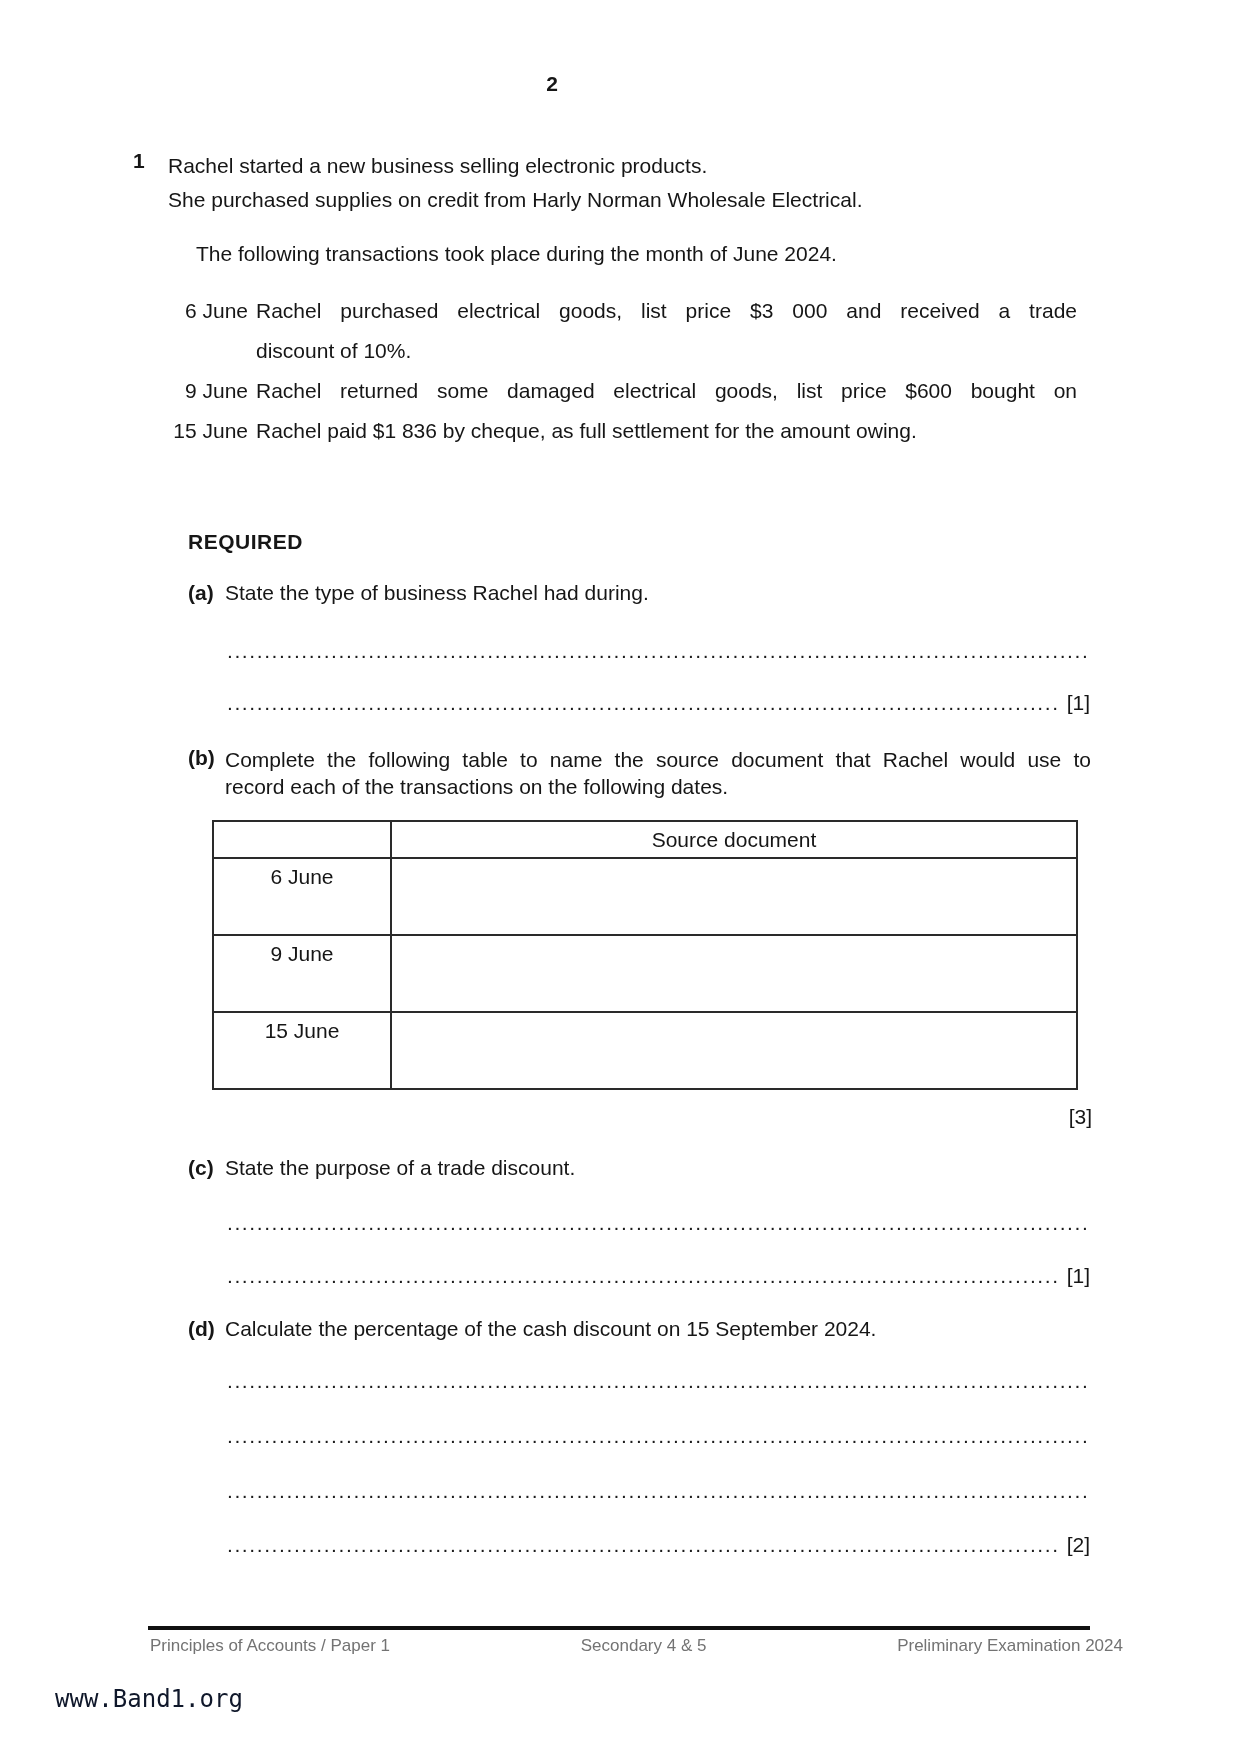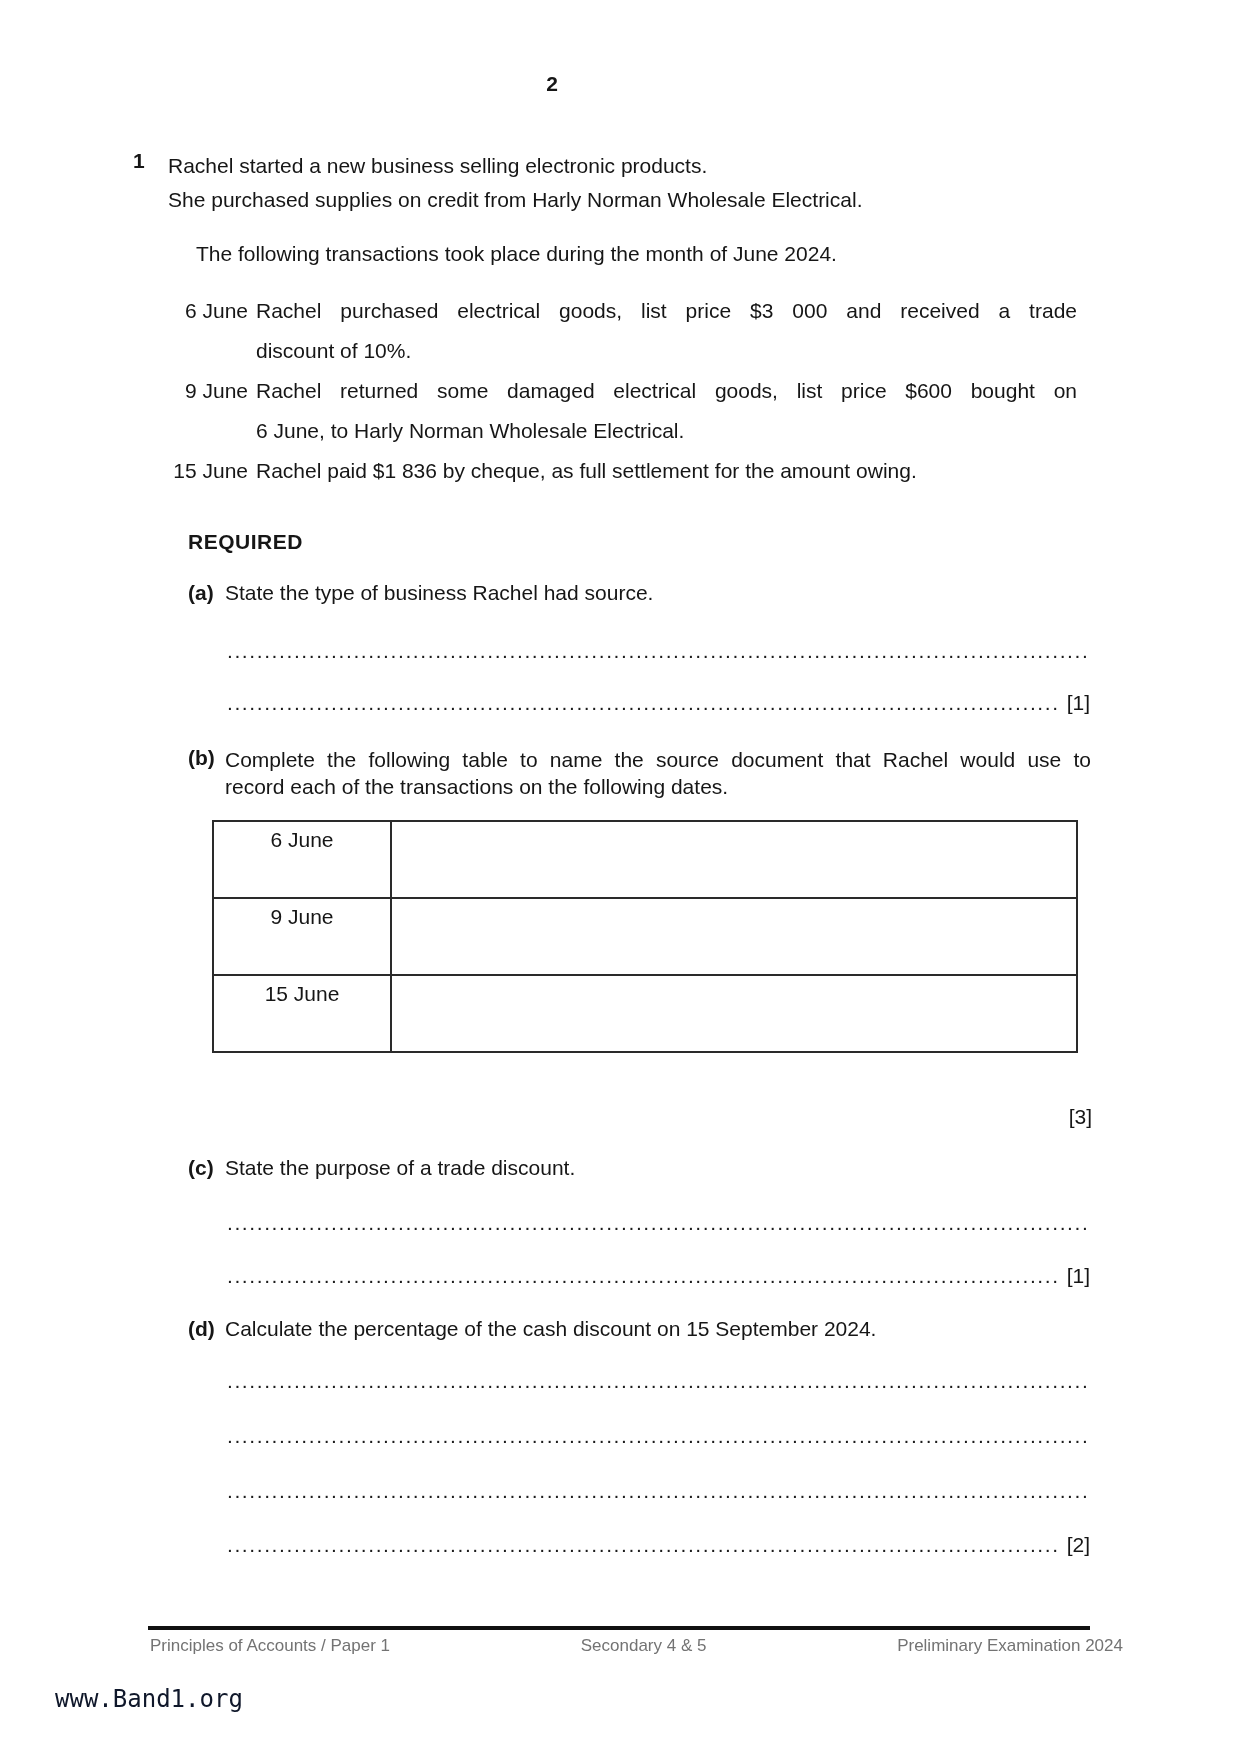--- a/index.html
+++ b/index.html
@@ -161,55 +161,58 @@
       <div class="txn-date">6 June</div>
       <div class="txn-desc">
         <div class="jline">Rachel purchased electrical goods, list price $3 000 and received a trade</div>
         <div>discount of 10%.</div>
       </div>
     </div>
     <div class="txn">
       <div class="txn-date">9 June</div>
       <div class="txn-desc">
         <div class="jline">Rachel returned some damaged electrical goods, list price $600 bought on</div>
-        <div>6 June, to Harly Norman Wholesale Electrical.</div>
       </div>
     </div>
     <div class="txn">
       <div class="txn-date">15 June</div>
       <div class="txn-desc">
         <div>Rachel paid $1 836 by cheque, as full settlement for the amount owing.</div>
       </div>
     </div>
   </div>
 
   <div class="required">REQUIRED</div>
 
   <div class="part-label lbl-a">(a)</div>
-  <div class="part-text txt-a">State the type of business Rachel had source.</div>
+  <div class="part-text txt-a">State the type of business Rachel had during.</div>
   <div class="answer-line al-a1">
     <span class="dots">................................................................................................................................................................................................................................................................................................................................................................................................................</span>
   </div>
   <div class="answer-line al-a2">
     <span class="dots">................................................................................................................................................................................................................................................................................................................................................................................................................</span>
     <span class="mark">[1]</span>
   </div>
 
   <div class="part-label lbl-b">(b)</div>
   <div class="part-text txt-b">
     <div class="l1">Complete the following table to name the source document that Rachel would use to</div>
     <div>record each of the transactions on the following dates.</div>
   </div>
 
   <table class="src-table">
     <colgroup>
         <col class="c1">
         <col>
       </colgroup>
     <tbody>
+        <tr class="hdr">
+      <td></td>
+      <td>Source document</td>
+    </tr>
     <tr class="row">
       <td class="date">6 June</td>
       <td></td>
     </tr>
     <tr class="row">
       <td class="date">9 June</td>
       <td></td>
     </tr>
     <tr class="row">
       <td class="date">15 June</td>

